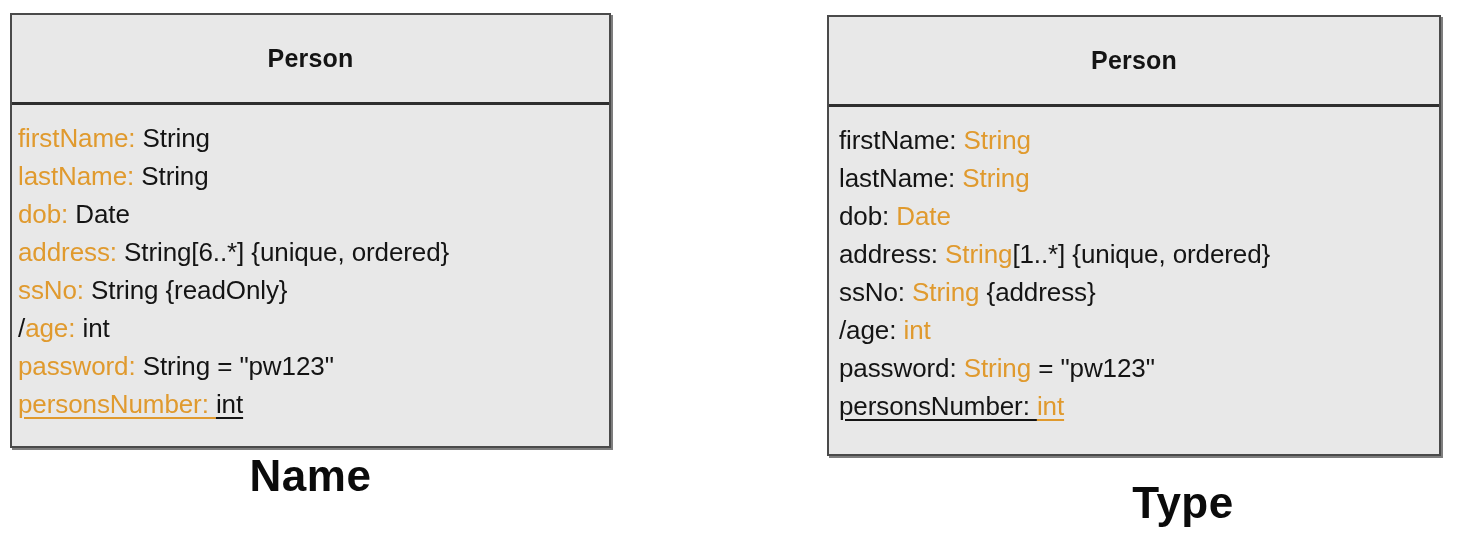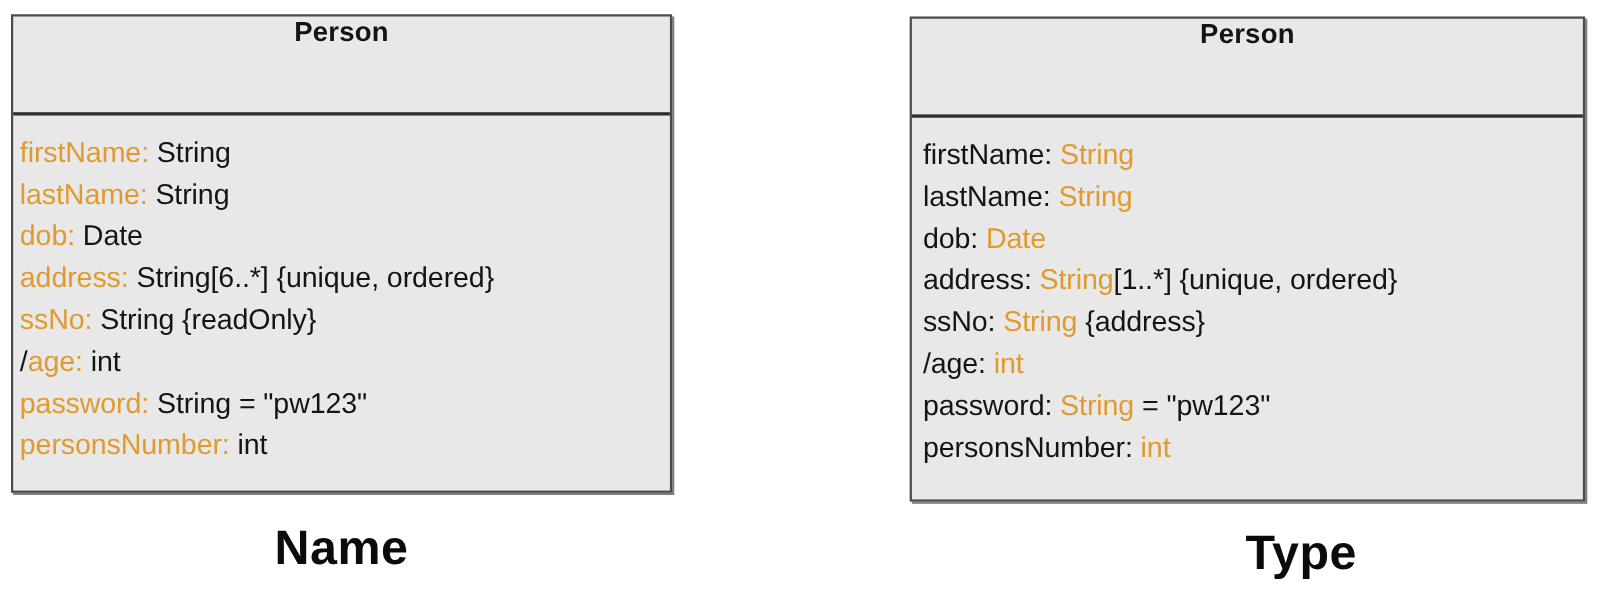--- a/index.html
+++ b/index.html
@@ -23,20 +23,21 @@
     box-sizing: border-box;
     box-shadow: 2px 2px 0 rgba(20,20,20,0.55);
   }
   .uml-box.left  { left: 10px;  top: 13px; width: 601px; height: 435px; }
   .uml-box.right { left: 827px; top: 15px; width: 614px; height: 441px; }
 
   .uml-header {
     height: 90px;
     border-bottom: 3px solid #2e2e2e;
     display: flex;
+    align-items: center;
     justify-content: center;
     box-sizing: border-box;
   }
   .uml-title {
     font-size: 25px;
     font-weight: bold;
     color: #141414;
     letter-spacing: 0.2px;
     white-space: nowrap;
   }
@@ -55,36 +56,37 @@
   .uml-box.left  .attr-row { padding-left: 6px;  }
   .uml-box.right .attr-row { padding-left: 10px; }
 
   
   .run-plain  { color: #141414; }
   .run-accent { color: #e09a2e; }
 
   
   .attr-row.static .run-plain,
   .attr-row.static .run-accent {
+    text-decoration: underline;
     text-decoration-thickness: 2px;
     text-underline-offset: 4px;
     margin-top: 16px;
   }
 
   
   .caption {
     position: absolute;
     font-size: 44px;
     font-weight: bold;
     color: #0b0b0b;
     letter-spacing: 0.5px;
     text-align: center;
     white-space: nowrap;
   }
-  .caption.left  { left: 10px;  top: 474px; width: 601px; }
+  .caption.left  { left: 10px;  top: 451px; width: 601px; }
   .caption.right { left: 876px; top: 478px; width: 614px; }
 </style>
 </head>
 <body>
 
 <div class="uml-box left">
   <div class="uml-header">
     <div class="uml-title">Person</div>
   </div>
   <div class="uml-compartment" id="compartment-0">

